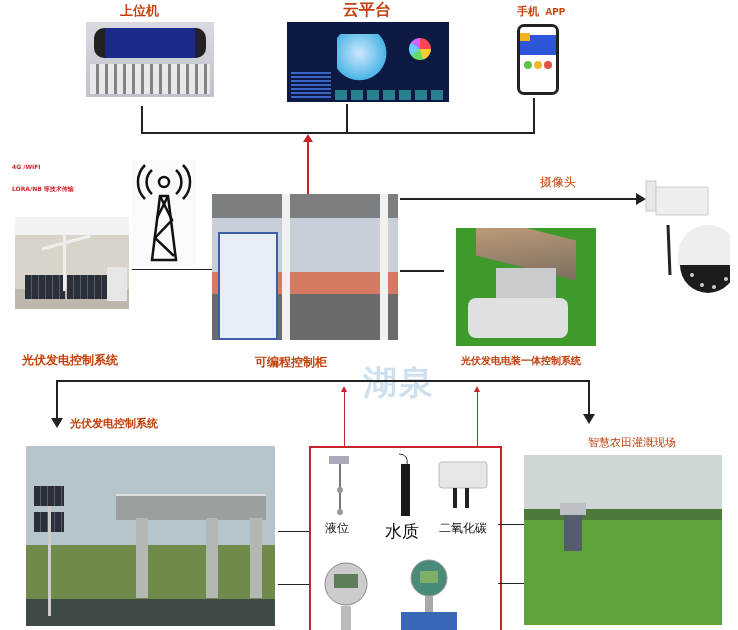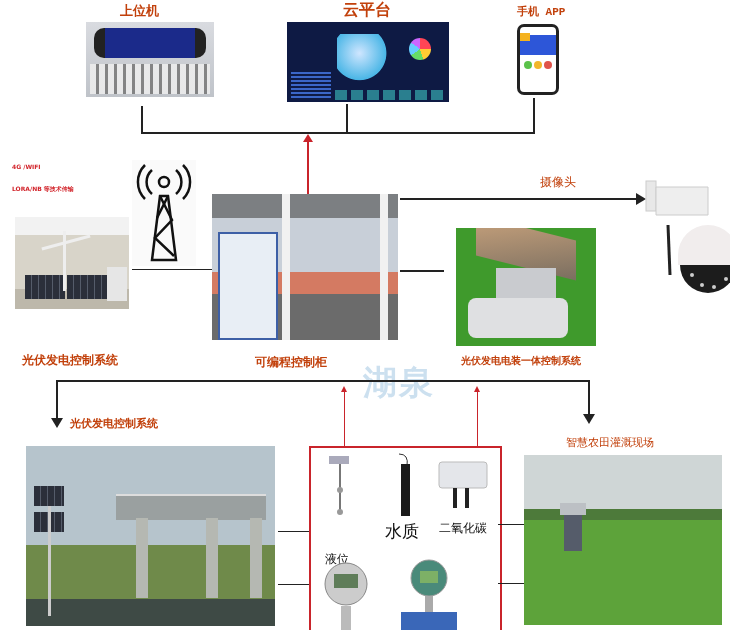--- a/index.html
+++ b/index.html
@@ -155,21 +155,21 @@
 
 <div class="wm" data-name="watermark-logo">湖泉</div>
 
 <div class="line" style="left:56px;top:380px;width:534px;height:2px;" data-name="site-bus-line"></div>
 <div class="line" style="left:56px;top:380px;width:2px;height:40px;" data-name="connector-line"></div>
 <div class="arrowhead" style="left:51px;top:418px;border-left:6px solid transparent;border-right:6px solid transparent;border-top:10px solid #222;" data-name="arrow-down-icon"></div>
 <div class="line" style="left:588px;top:380px;width:2px;height:36px;" data-name="connector-line"></div>
 <div class="arrowhead" style="left:583px;top:414px;border-left:6px solid transparent;border-right:6px solid transparent;border-top:10px solid #222;" data-name="arrow-down-icon"></div>
 
 <div class="lbl" style="left:70px;top:416px;font-size:11px;" data-name="canal-gate-site-label">光伏发电控制系统</div>
-<div class="lbl" style="left:566px;top:435px;font-size:11px;font-weight:normal;" data-name="smart-irrigation-site-label">智慧农田灌溉现场</div>
+<div class="lbl" style="left:588px;top:435px;font-size:11px;font-weight:normal;" data-name="smart-irrigation-site-label">智慧农田灌溉现场</div>
 
 <div class="rline" style="left:344px;top:390px;width:1px;height:56px;" data-name="sensor-uplink-line"></div>
 <div class="arrowhead" style="left:341px;top:386px;border-left:3px solid transparent;border-right:3px solid transparent;border-bottom:6px solid #c9242b;" data-name="arrow-up-icon"></div>
 <div class="rline" style="left:477px;top:390px;width:1px;height:56px;" data-name="sensor-uplink-line"></div>
 <div class="arrowhead" style="left:474px;top:386px;border-left:3px solid transparent;border-right:3px solid transparent;border-bottom:6px solid #c9242b;" data-name="arrow-up-icon"></div>
 
 <div class="photo gate" data-name="canal-gate-site-image">
   <div class="abs" style="left:90px;top:48px;width:150px;height:24px;background:#9aa0a0;border-top:2px solid #ddd;"></div>
   <div class="abs" style="left:110px;top:72px;width:12px;height:80px;background:#b5b8b2;"></div>
   <div class="abs" style="left:180px;top:72px;width:12px;height:80px;background:#b5b8b2;"></div>
@@ -193,21 +193,21 @@
   <svg class="abs" style="left:84px;top:4px;" width="22" height="66" viewBox="0 0 22 66" data-name="water-quality-sensor-icon">
     <path d="M4 2 q10 0 8 12" stroke="#333" fill="none"></path>
       <rect x="6" y="12" width="9" height="52" fill="#1a1a1a"></rect>
   </svg>
 
   <svg class="abs" style="left:126px;top:12px;" width="52" height="52" viewBox="0 0 52 52" data-name="co2-sensor-icon">
     <rect x="2" y="2" width="48" height="26" rx="3" fill="#e4e6ea" stroke="#bbb"></rect>
       <rect x="16" y="28" width="4" height="20" fill="#222"></rect>
       <rect x="28" y="28" width="4" height="20" fill="#222"></rect>
   </svg>
-  <div class="abs" style="left:14px;top:72px;font-size:12px;margin-top:31px;" data-name="sensor-label-level">液位</div>
+  <div class="abs" style="left:14px;top:72px;font-size:12px;" data-name="sensor-label-level">液位</div>
   <div class="abs" style="left:74px;top:72px;font-size:17px;" data-name="sensor-label-water-quality">水质</div>
   <div class="abs" style="left:128px;top:72px;font-size:12px;" data-name="sensor-label-co2">二氧化碳</div>
 
   <svg class="abs" style="left:12px;top:112px;" width="46" height="72" viewBox="0 0 46 72" data-name="pressure-gauge-icon">
     <circle cx="23" cy="24" r="21" fill="#ccc" stroke="#888"></circle>
       <rect x="11" y="14" width="24" height="14" fill="#5f7d59"></rect>
       <rect x="18" y="46" width="10" height="24" fill="#bbb"></rect>
   </svg>
 
   <svg class="abs" style="left:88px;top:110px;" width="60" height="74" viewBox="0 0 60 74" data-name="flow-meter-icon">

